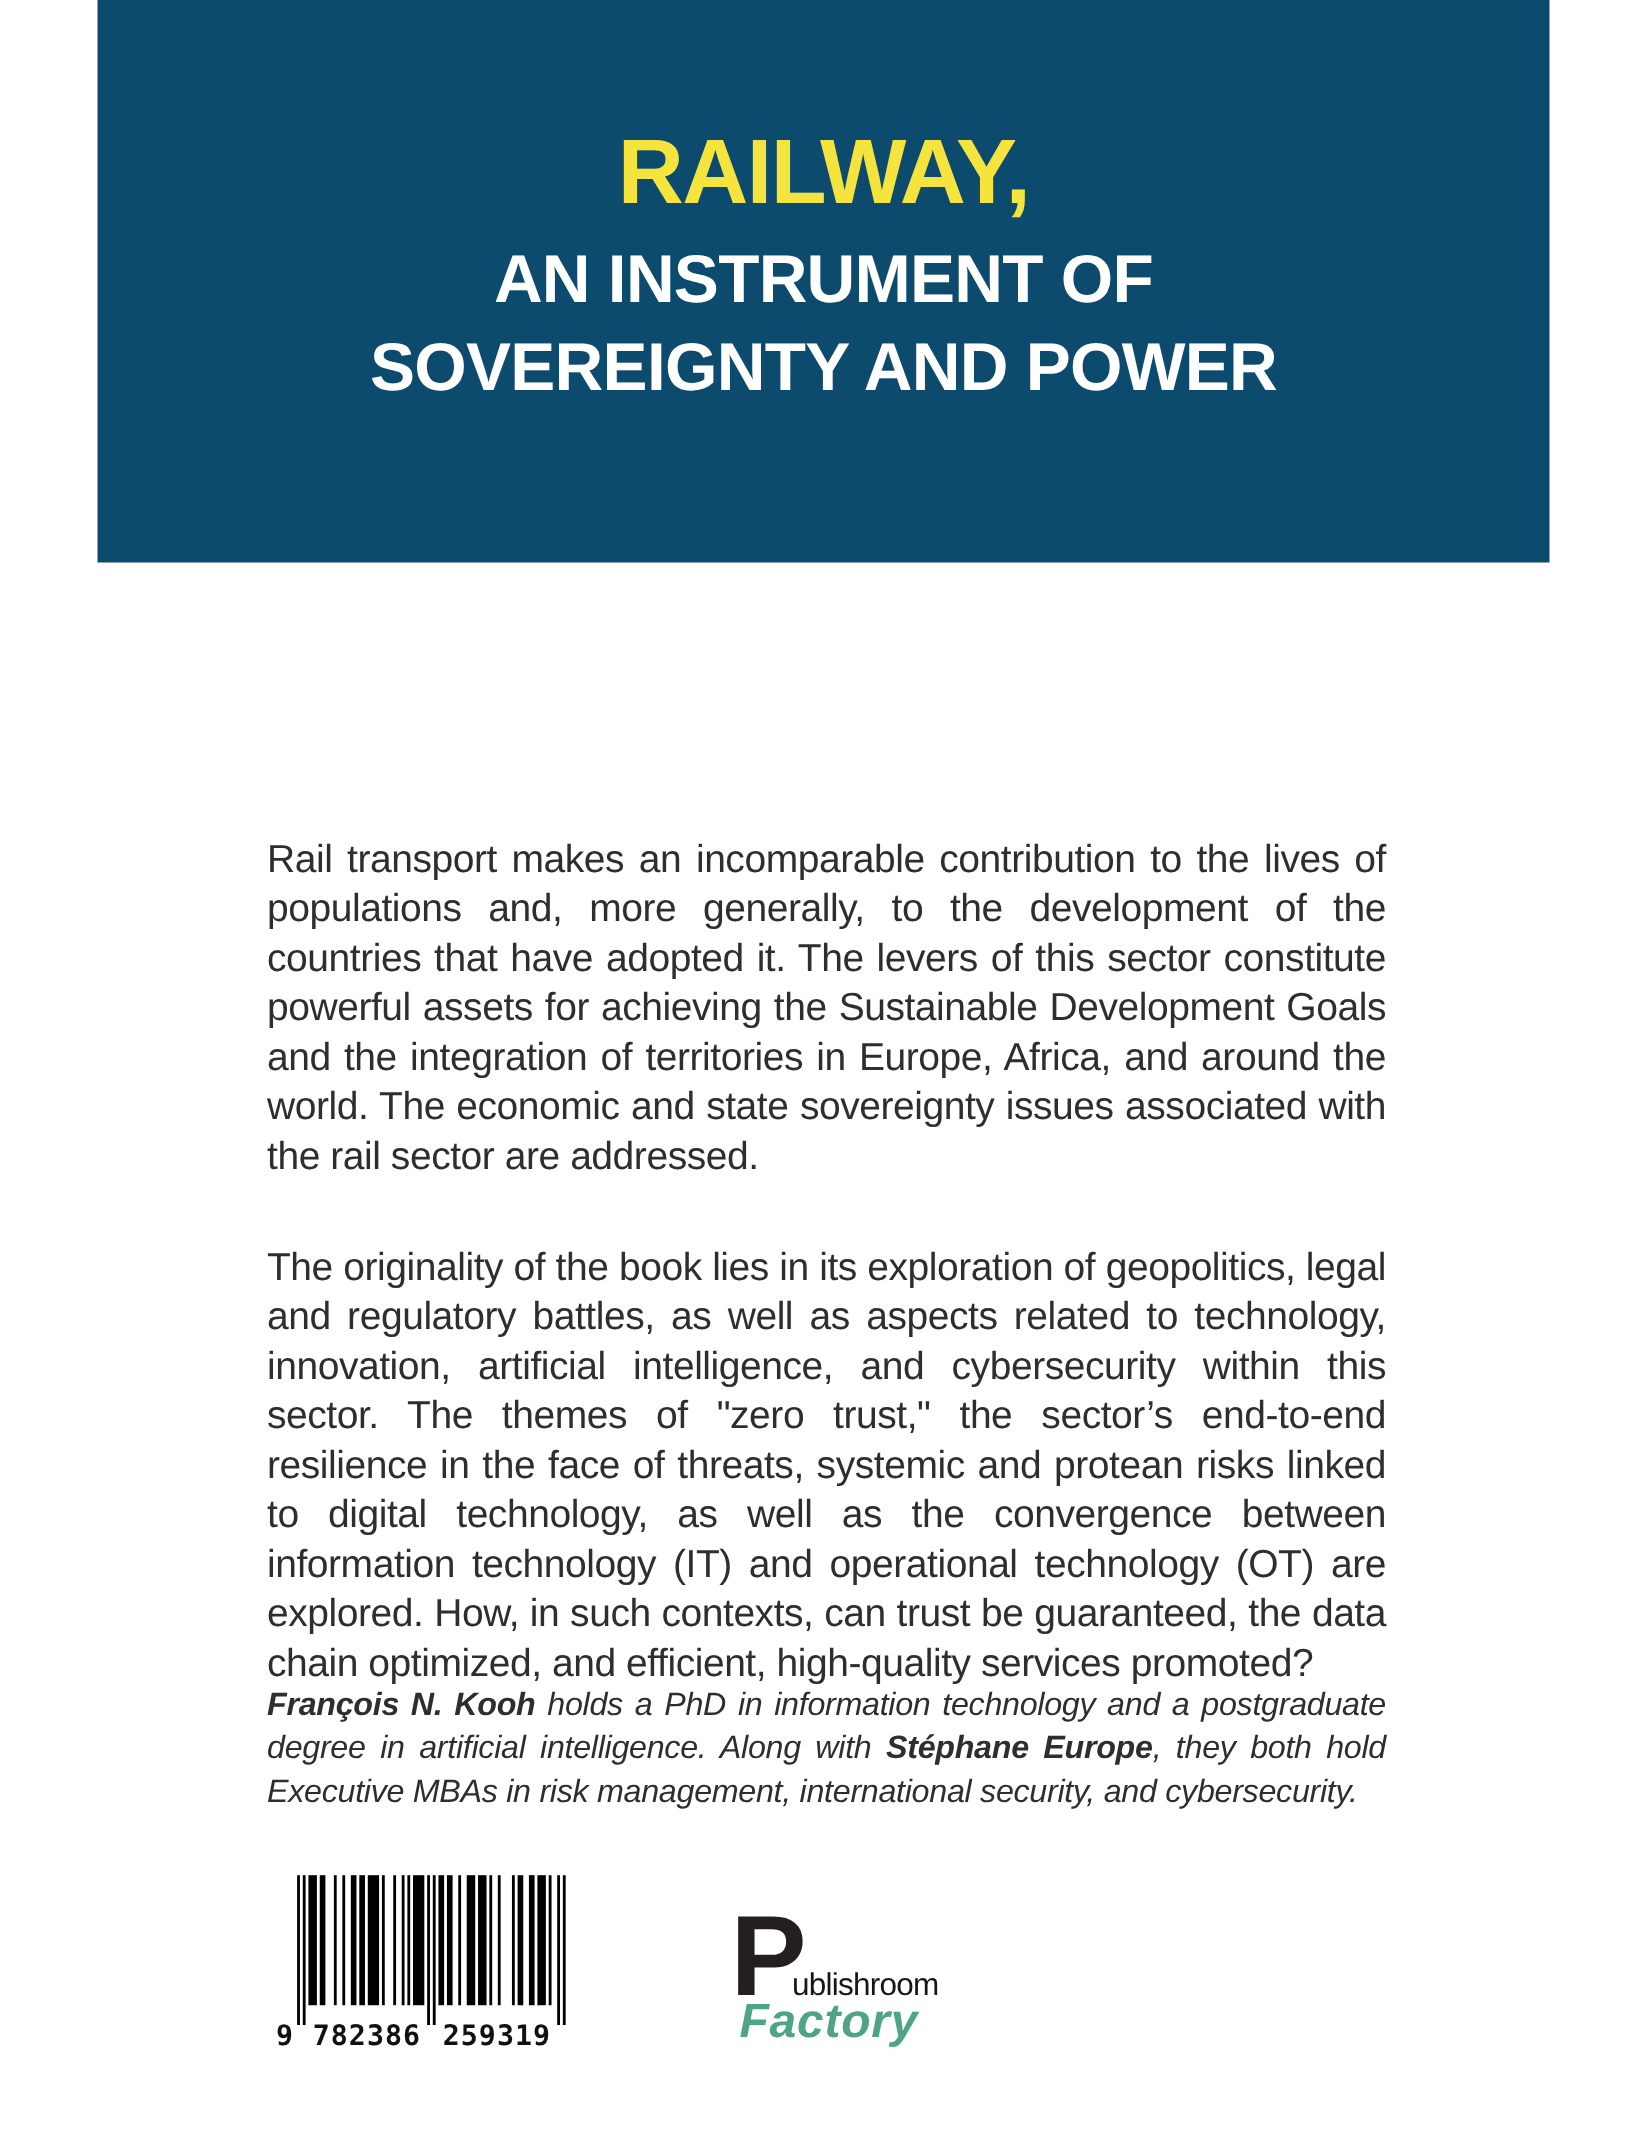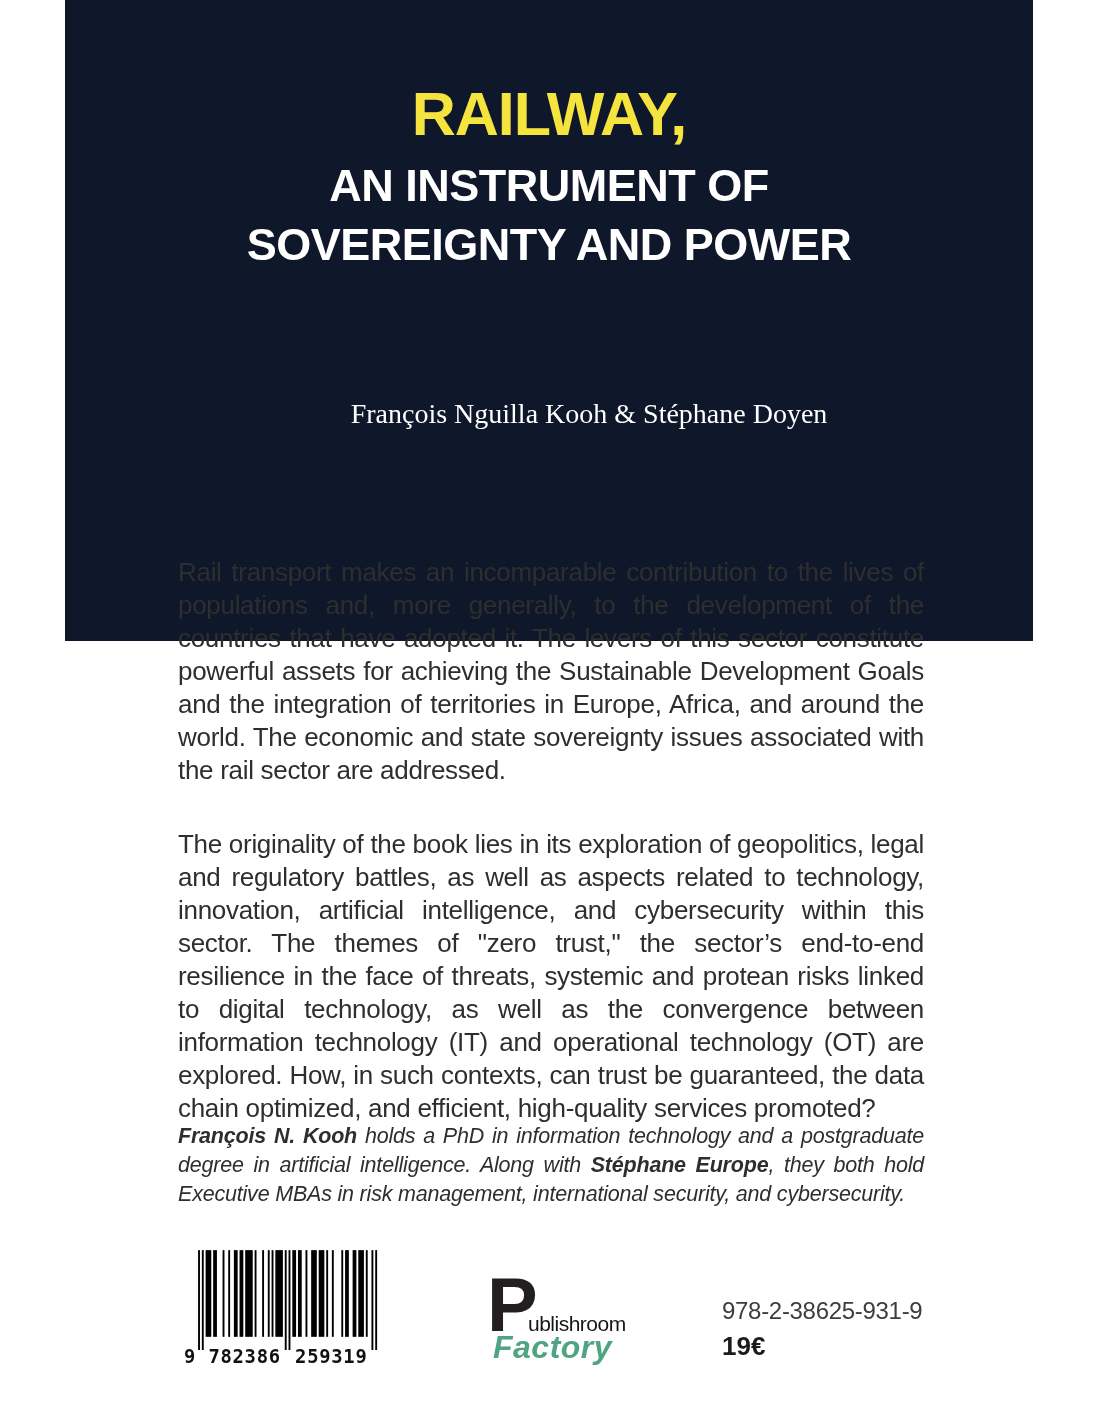--- a/index.html
+++ b/index.html
@@ -3,22 +3,22 @@
 <meta charset="utf-8">
 <style>
   html,body { margin:0; padding:0; background:#ffffff; }
   .page {
     position:relative; width:1100px; height:1422px; background:#ffffff;
     font-family:"Liberation Sans", sans-serif; overflow:hidden;
   }
 
   
   .cover {
-    position:absolute; left:65px; top:0; width:968px; height:641px;
-    background:#0f172a;
+    position:absolute; left:65px; top:0; width:968px; height:375px;
+    background:#0c4a6e;
   }
   .cover .row { position:absolute; left:0; width:100%; text-align:center; white-space:nowrap; }
   .title1 { top:84px;  font-size:61px; font-weight:700; color:#f5e43e; letter-spacing:-1px; line-height:1; }
   .title2 { top:163px; font-size:45px; font-weight:700; color:#ffffff; letter-spacing:-0.5px; line-height:1; }
   .title3 { top:222px; font-size:45px; font-weight:700; color:#ffffff; letter-spacing:-0.5px; line-height:1; }
   .subtitle { top:292px; font-size:29px; font-weight:700; color:#f5e43e; line-height:36px; white-space:normal; }
   .authors { top:398px; font-size:28px; font-weight:400; color:#ffffff; font-family:"Liberation Serif", serif;margin-left:40px; }
 
   
   .syn {
@@ -120,18 +120,14 @@
       <text x="70.5" y="60" text-anchor="middle" font-size="10" textLength="38" lengthAdjust="spacing">259319</text>
     </svg>
   </div>
 
   <div class="logo">
     <span class="logo-p">P</span>
     <span class="logo-rest">ublishroom</span>
     <span class="logo-factory">Factory</span>
   </div>
 
-  <div class="isbn-block">
-    <div class="isbn">978-2-38625-931-9</div>
-    <div class="price">19€</div>
-  </div>
 
 </div>
 
 </body></html>

